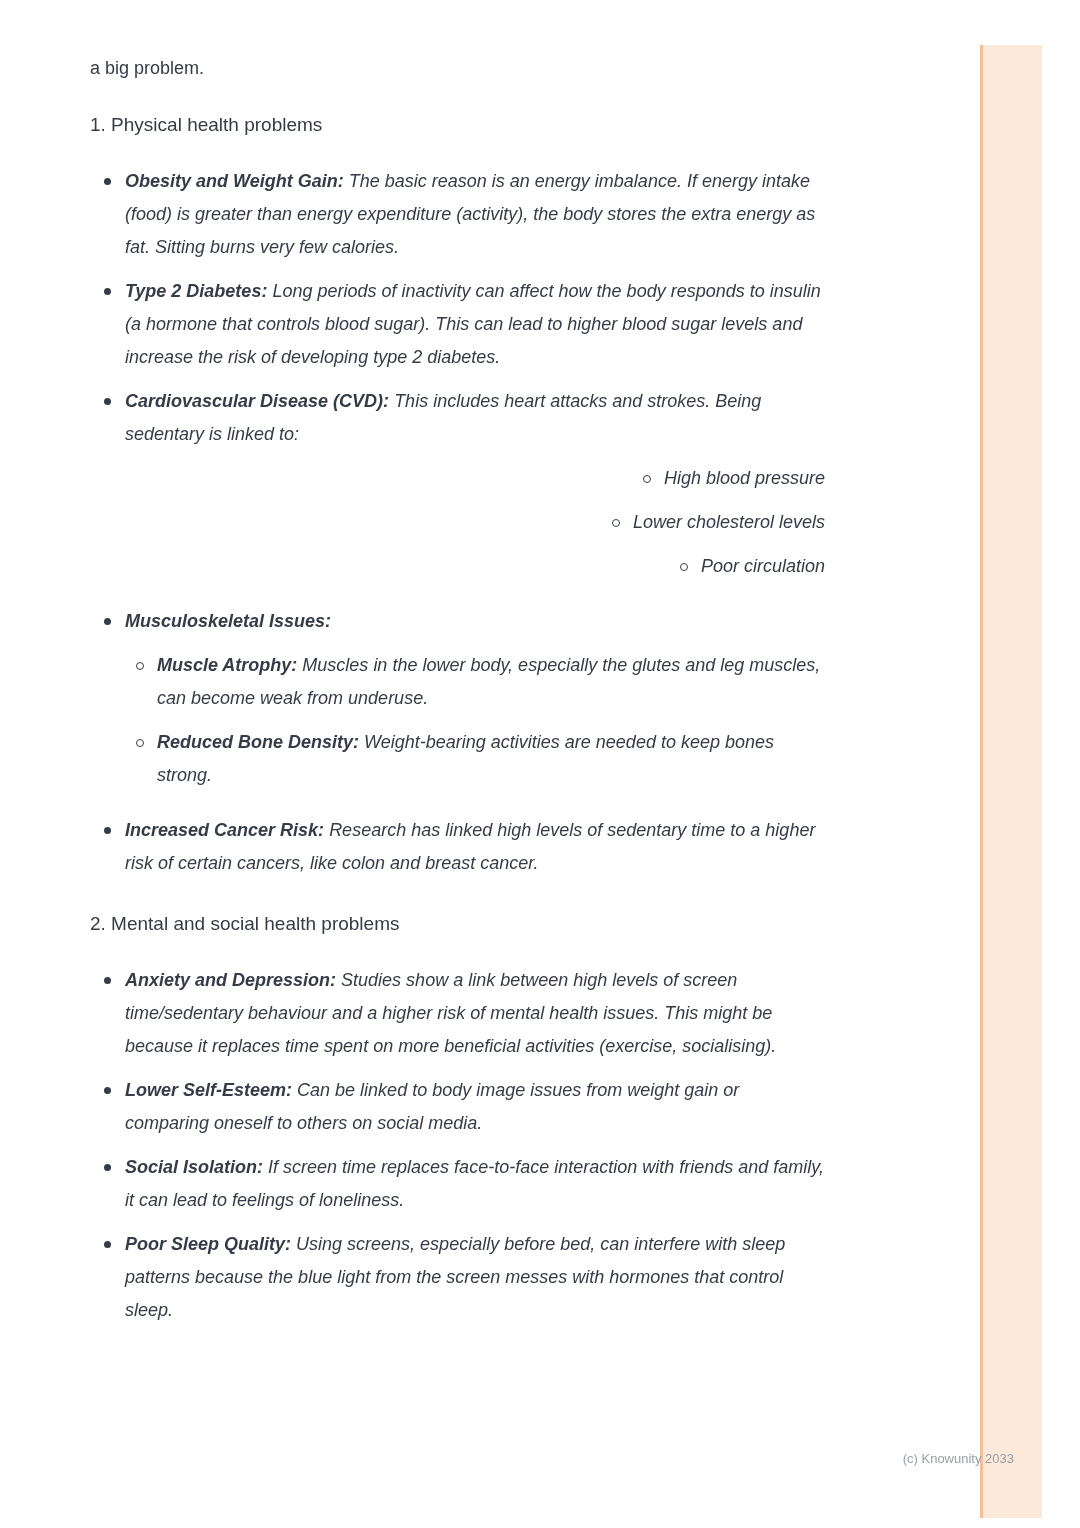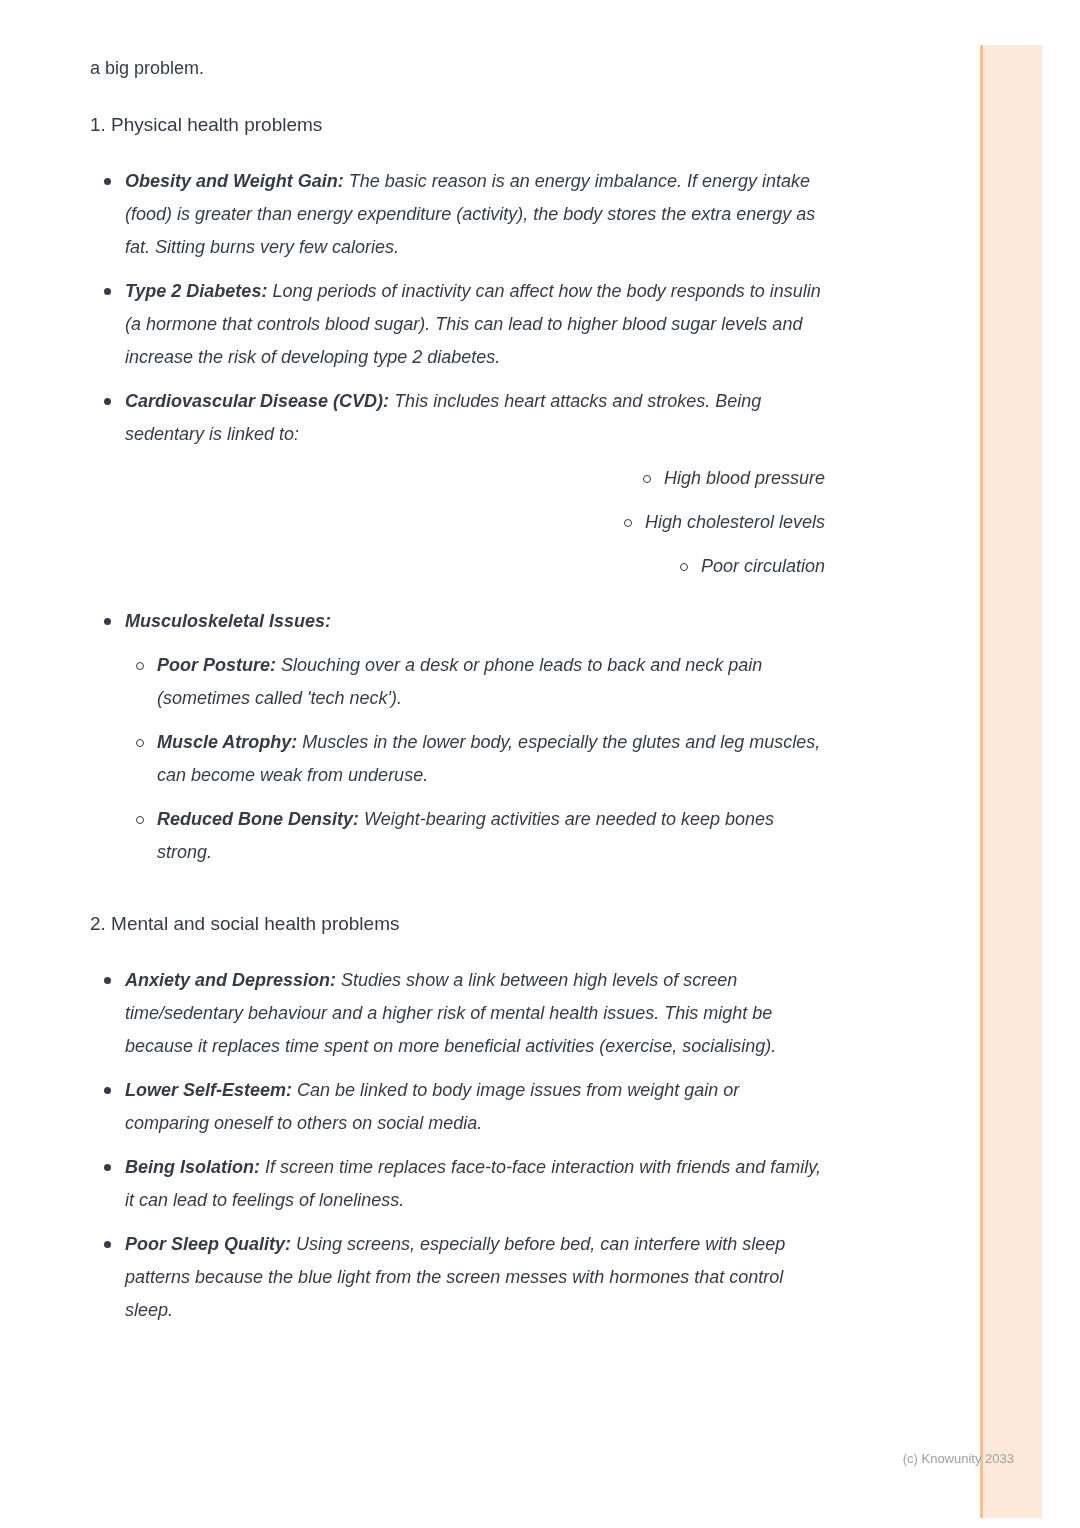--- a/index.html
+++ b/index.html
@@ -130,50 +130,41 @@
             <div class="sli">
               <span class="mk">
                   <span class="m2"></span>
                 </span>
               <div class="it">High blood pressure</div>
             </div>
             <div class="sli">
               <span class="mk">
                   <span class="m2"></span>
                 </span>
-              <div class="it">High cholesterol levels</div>
+              <div class="it">Lower cholesterol levels</div>
             </div>
             <div class="sli">
               <span class="mk">
                   <span class="m2"></span>
                 </span>
               <div class="it">Poor circulation</div>
             </div>
           </div>
         </div>
       </div>
 
       <div class="li">
         <span class="mk">
             <span class="m1"></span>
           </span>
         <div class="it">
           <div>
             <span class="b">Musculoskeletal Issues:</span>
           </div>
           <div class="sub">
-            <div class="sli">
-              <span class="mk">
-                  <span class="m2"></span>
-                </span>
-              <div class="it">
-                <span class="b">Poor Posture:</span>
-                <span>Slouching over a desk or phone leads to back and neck pain (sometimes called 'tech neck').</span>
-              </div>
-            </div>
             <div class="sli">
               <span class="mk">
                   <span class="m2"></span>
                 </span>
               <div class="it">
                 <span class="b">Muscle Atrophy:</span>
                 <span>Muscles in the lower body, especially the glutes and leg muscles, can become weak from underuse.</span>
               </div>
             </div>
             <div class="sli">
@@ -182,20 +173,29 @@
                 </span>
               <div class="it">
                 <span class="b">Reduced Bone Density:</span>
                 <span>Weight-bearing activities are needed to keep bones strong.</span>
               </div>
             </div>
           </div>
         </div>
       </div>
 
+      <div class="li">
+        <span class="mk">
+            <span class="m1"></span>
+          </span>
+        <div class="it">
+          <span class="b">Increased Cancer Risk:</span>
+          <span>Research has linked high levels of sedentary time to a higher risk of certain cancers, like colon and breast cancer.</span>
+        </div>
+      </div>
 
     </div>
 
     <h2 class="sec2">2. Mental and social health problems</h2>
 
     <div class="list">
 
       <div class="li">
         <span class="mk">
             <span class="m1"></span>
@@ -214,21 +214,21 @@
           <span class="b">Lower Self-Esteem:</span>
           <span>Can be linked to body image issues from weight gain or comparing oneself to others on social media.</span>
         </div>
       </div>
 
       <div class="li">
         <span class="mk">
             <span class="m1"></span>
           </span>
         <div class="it">
-          <span class="b">Being Isolation:</span>
+          <span class="b">Social Isolation:</span>
           <span>If screen time replaces face-to-face interaction with friends and family, it can lead to feelings of loneliness.</span>
         </div>
       </div>
 
       <div class="li">
         <span class="mk">
             <span class="m1"></span>
           </span>
         <div class="it">
           <span class="b">Poor Sleep Quality:</span>

